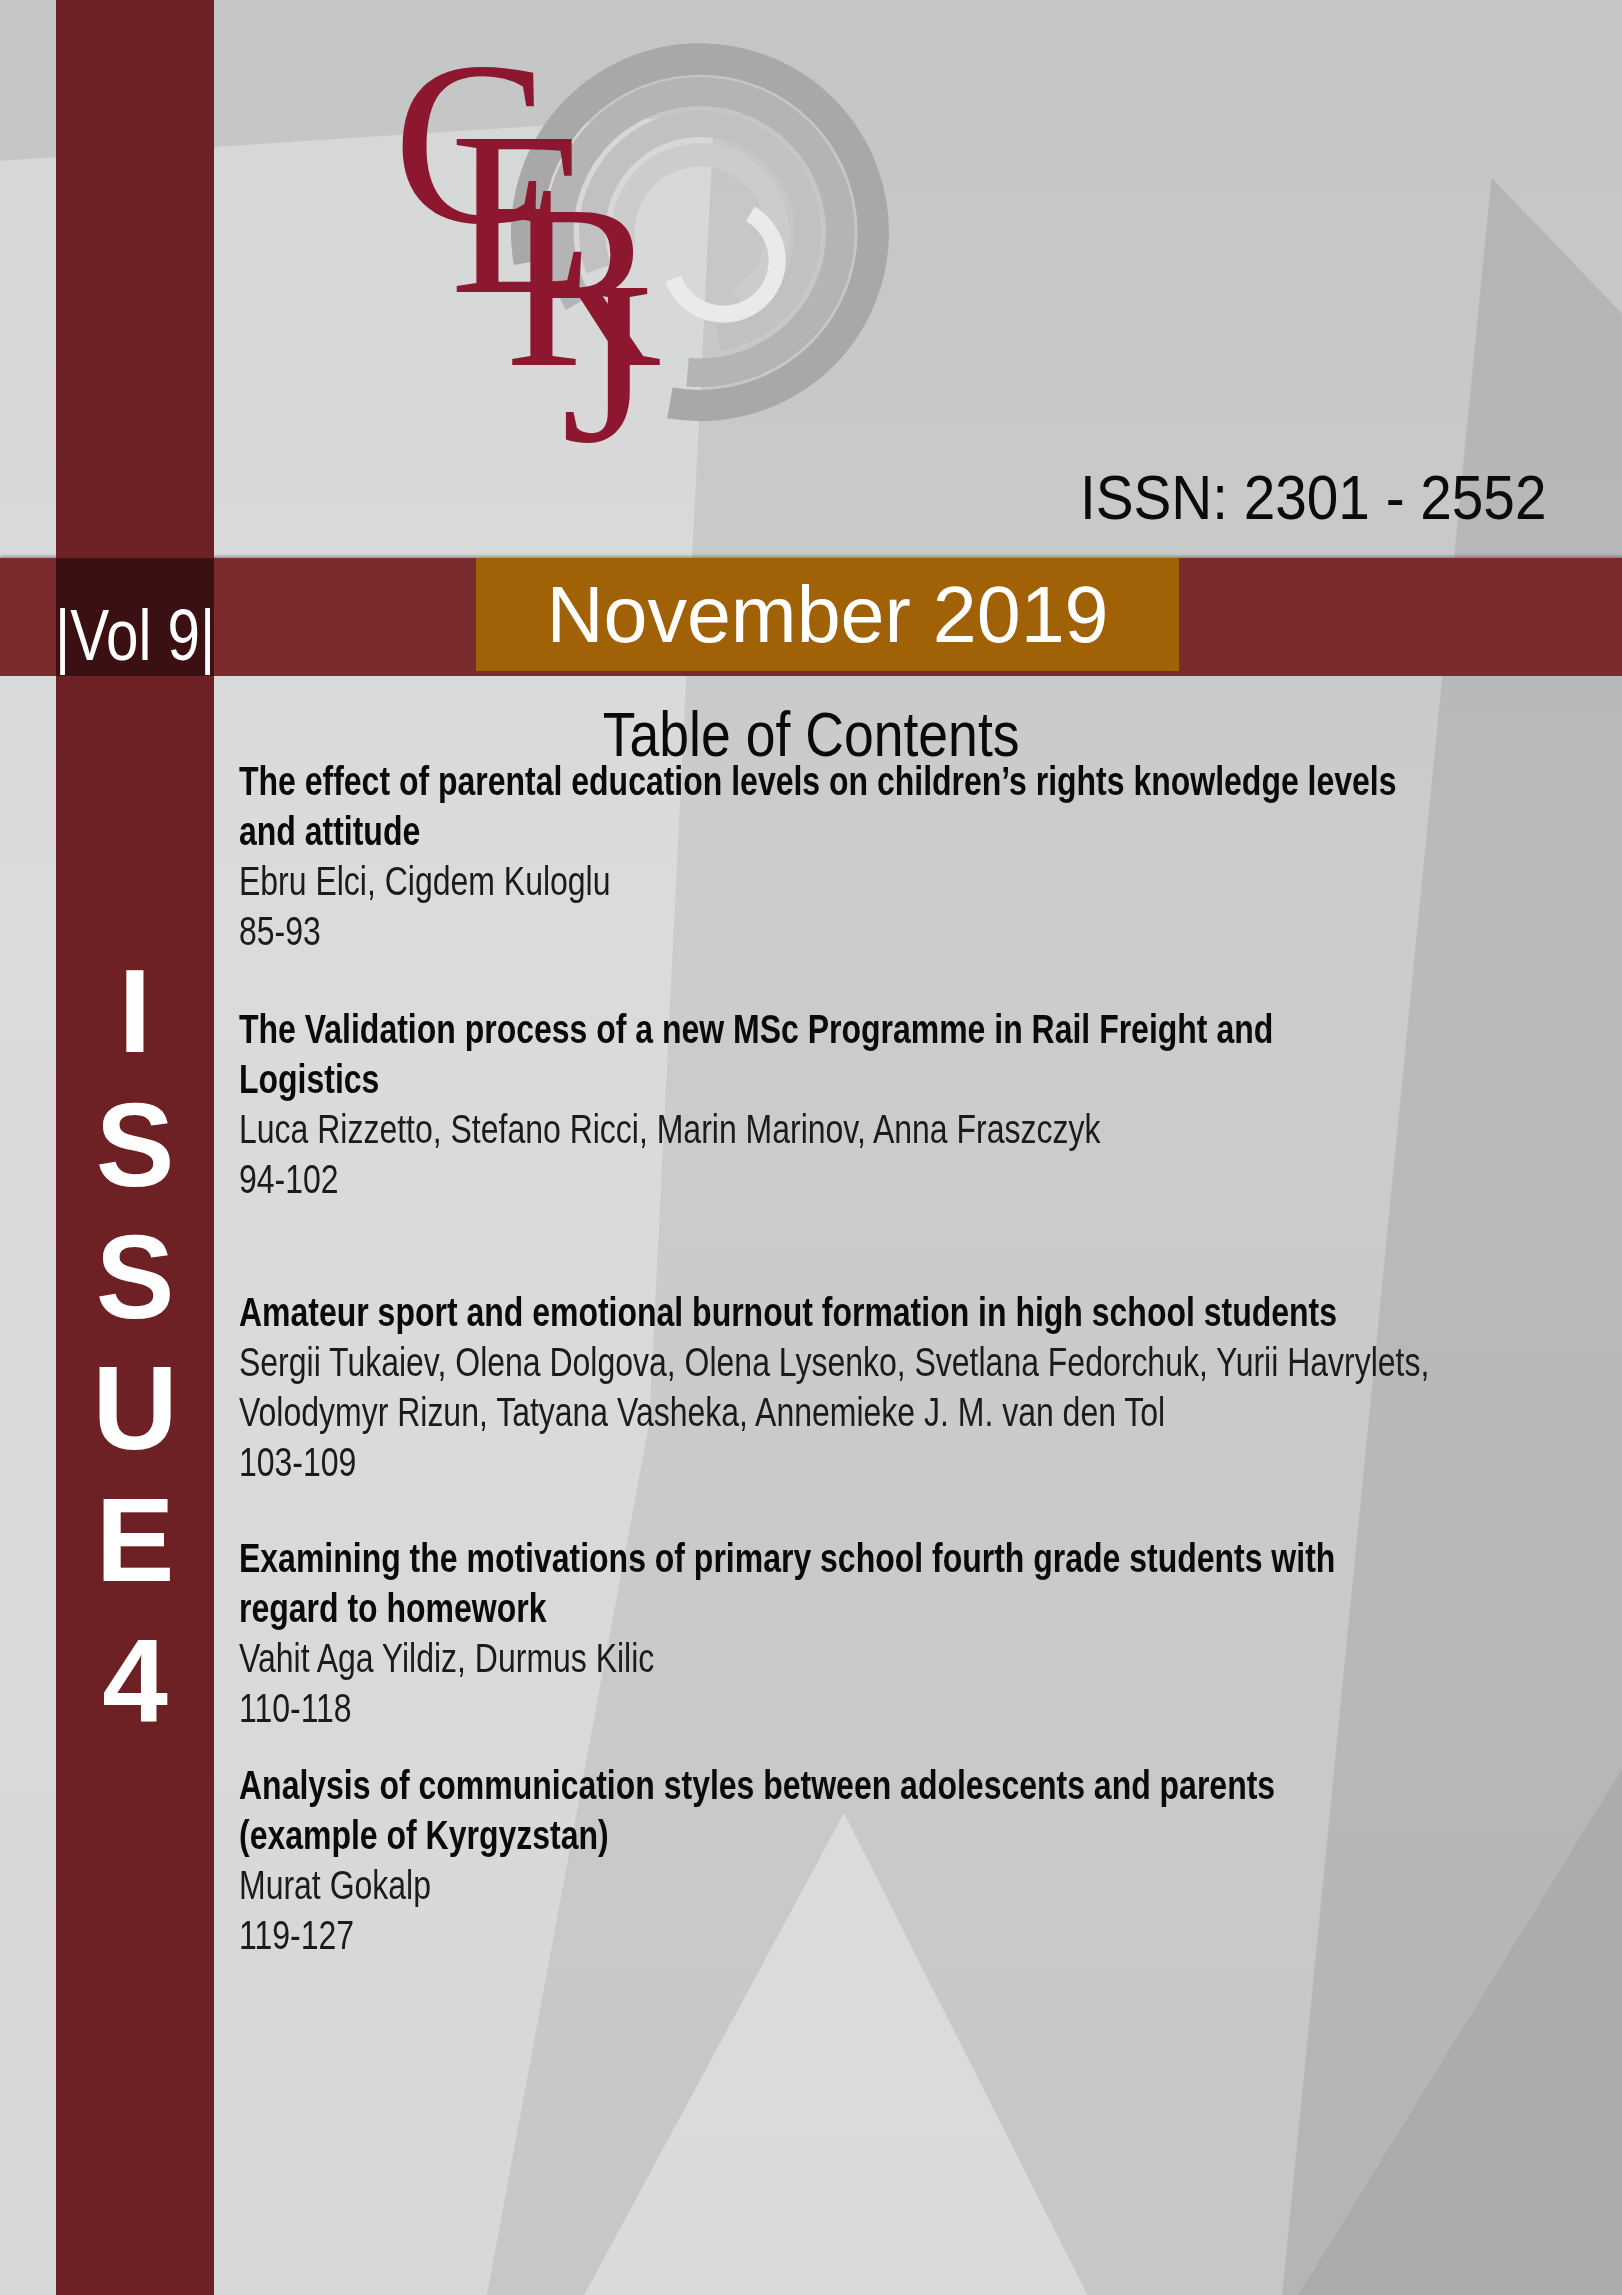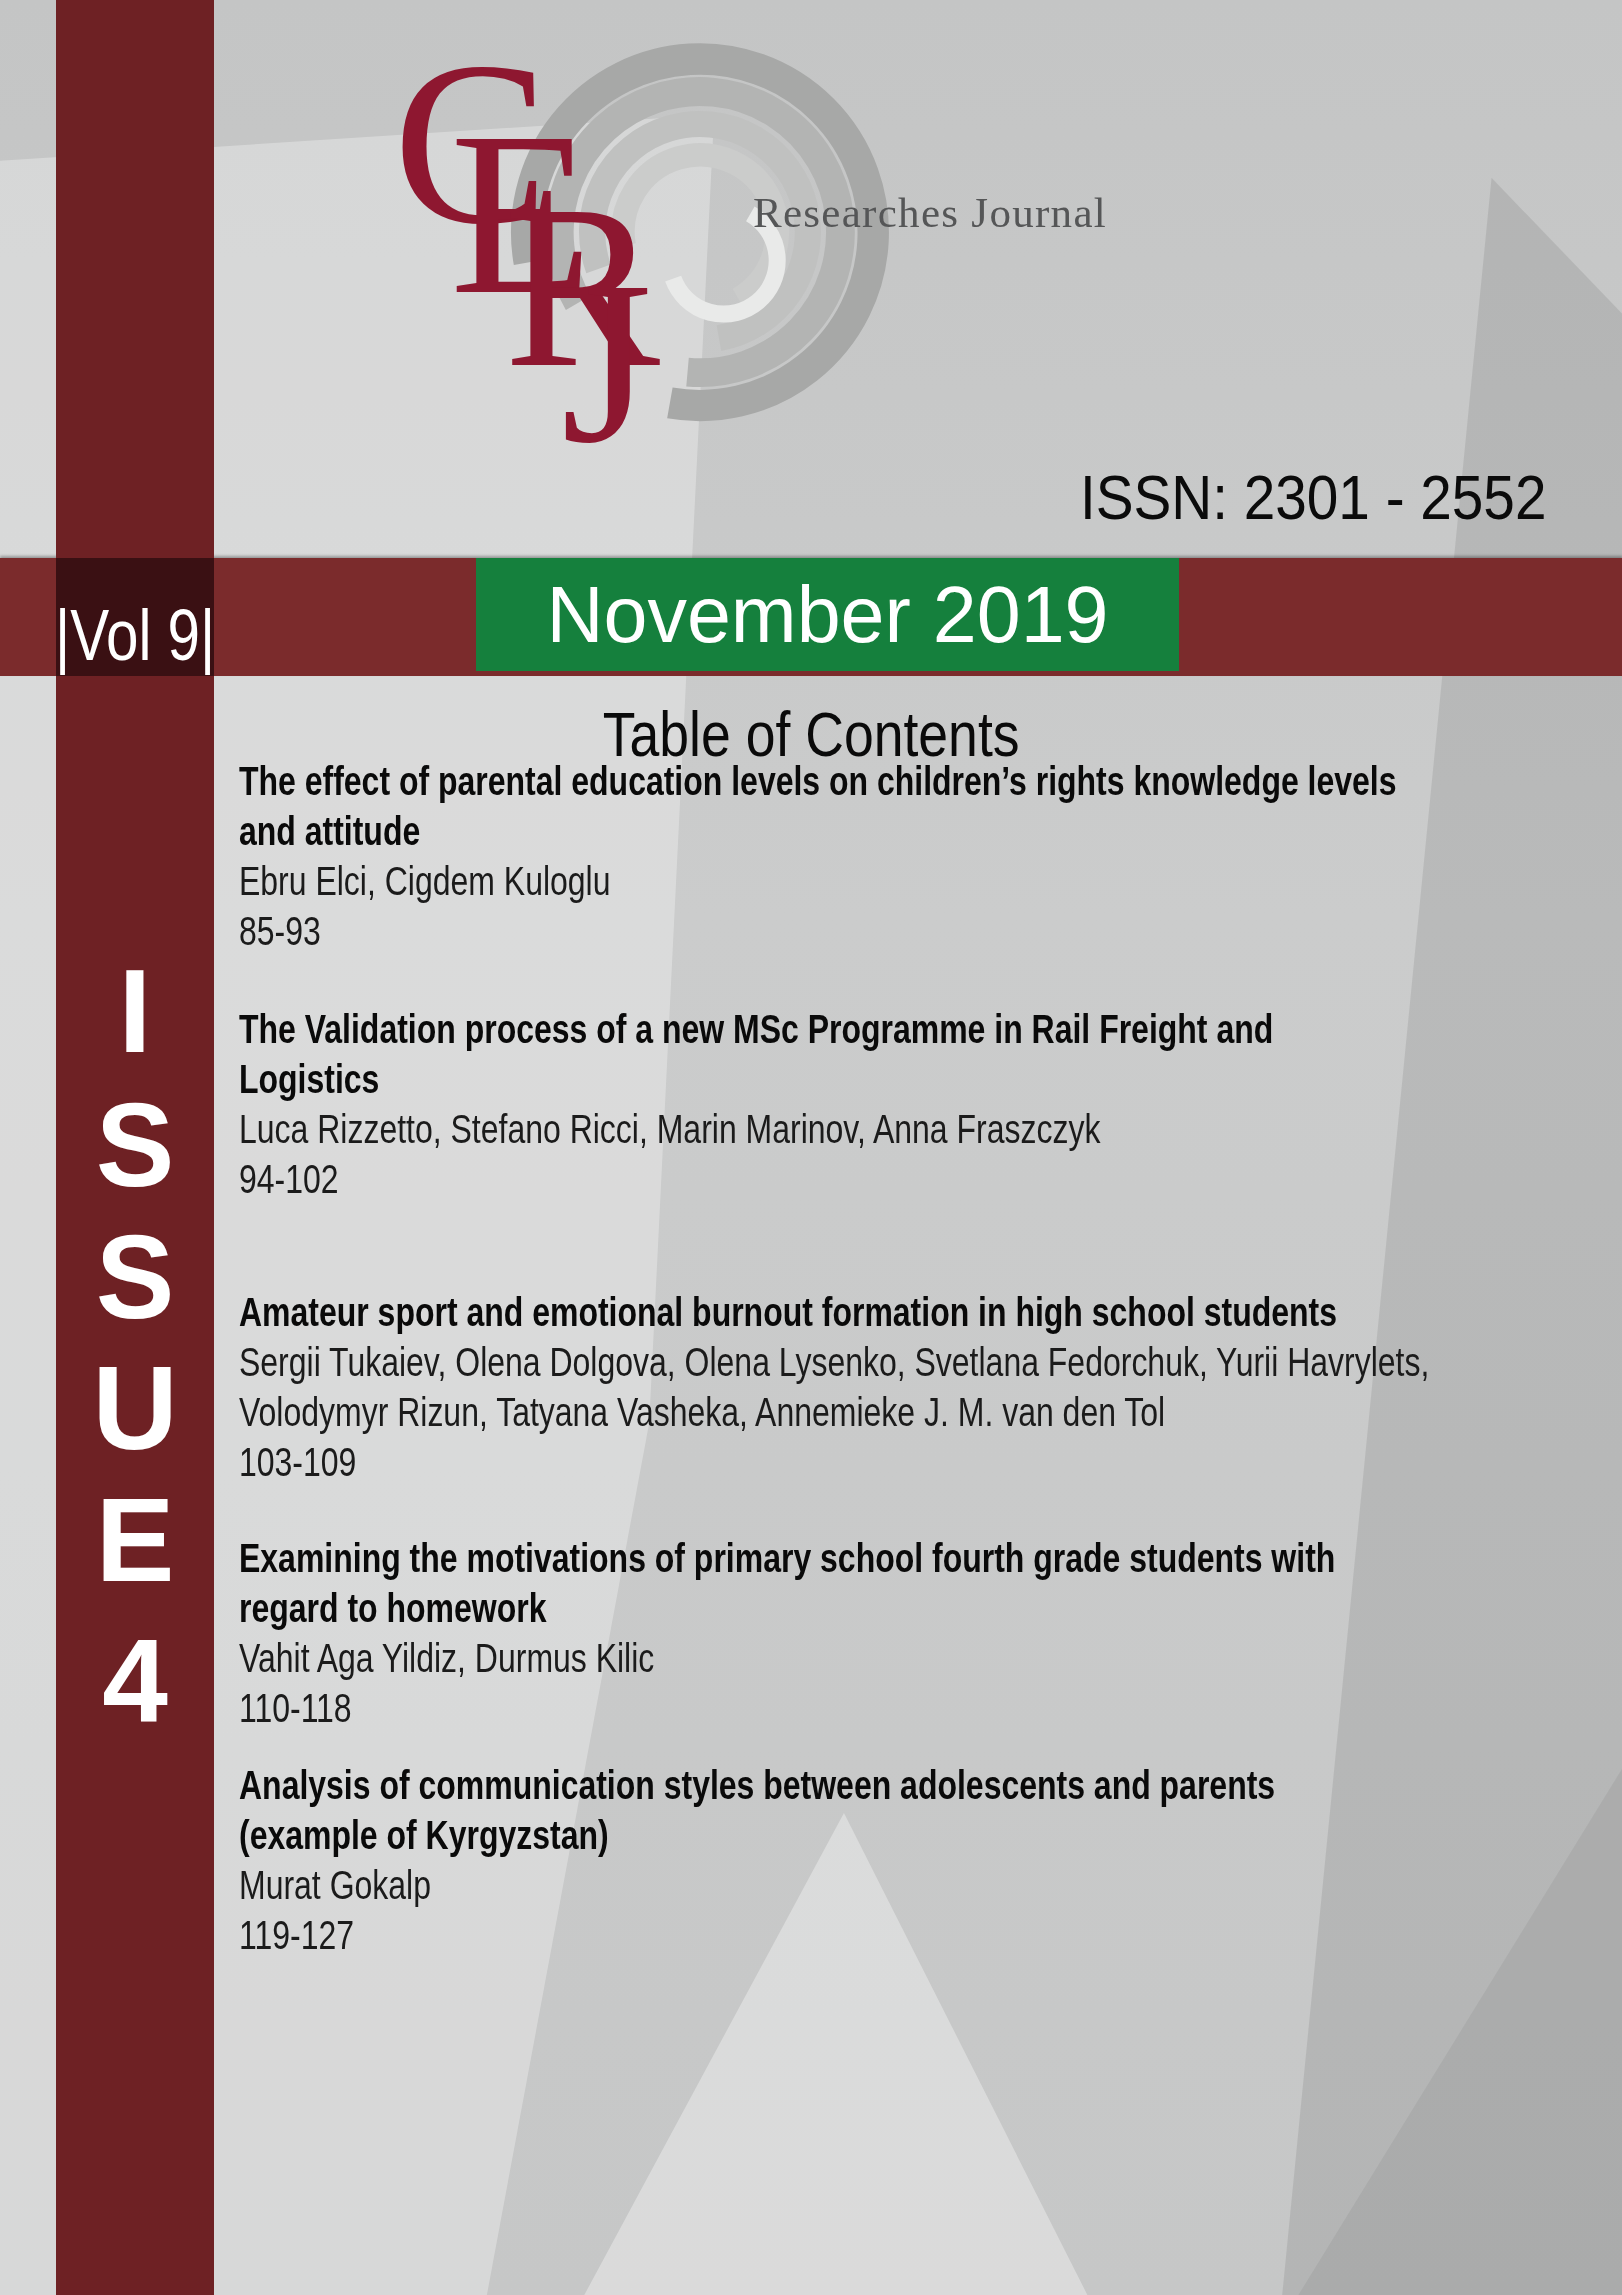--- a/index.html
+++ b/index.html
@@ -25,21 +25,21 @@
          font-family:"Liberation Serif",serif;color:#555657;font-size:43px;line-height:38px;letter-spacing:1.3px}
 
   
   #issn{position:absolute;left:0;top:466px;width:1572px;text-align:right;z-index:4;
         font-size:63px;line-height:63px;color:#0b0b0b}
   #issn span{display:inline-block;transform:scaleX(.9);transform-origin:50% 50%}
 
   
   #band{position:absolute;left:0;top:558px;width:1623px;height:118px;background:#7b2b2c;z-index:5;
         box-shadow:0 -2px 2.6px rgba(0,0,0,.30)}
-  #darkrect{position:absolute;left:476px;top:558px;width:703px;height:113px;background:#15803d;z-index:6;
+  #darkrect{position:absolute;left:476px;top:558px;width:703px;height:113px;background:#a16207;z-index:6;
             display:flex;align-items:center;justify-content:center}
   #nov{color:#fff;font-size:79px;white-space:nowrap}
   #stripe-top{position:absolute;left:56px;top:0;width:158px;height:558px;background:#6e2124;z-index:6}
   #stripe-mid{position:absolute;left:56px;top:558px;width:158px;height:118px;background:#3a1013;z-index:7;
               display:flex;align-items:flex-end;justify-content:center}
   #vol{color:#fff;font-size:73px;white-space:nowrap;transform:scaleX(.8)}
   #stripe-bottom{position:absolute;left:56px;top:676px;width:158px;height:1620px;background:#6e2124;z-index:6}
 
   
   .spine-letter{position:absolute;left:56px;width:158px;z-index:8;text-align:center;color:#fff;
@@ -72,21 +72,20 @@
   <path d="M954,375 A118,118 0 1 1 1129,457" fill="none" stroke="#cbcccb" stroke-width="36"></path>
   <path d="M1147,327 A82,82 0 1 1 1029,426" fill="none" stroke="#e9eae9" stroke-width="26"></path>
 </svg>
 
 <div class="cerj" id="cerj-c">C</div>
 <div class="cerj" id="cerj-e">E</div>
 <div class="cerj" id="cerj-r">R</div>
 <div class="cerj" id="cerj-j">J</div>
 
 <div id="jname">
-  <div>Researches Journal</div>
 </div>
 
 <div id="issn"><span>ISSN: 2301 - 2552</span></div>
 
 <div id="band"></div>
 <div id="darkrect">
   <div id="nov">November 2019</div>
 </div>
 <div id="stripe-top"></div>
 <div id="stripe-mid">

